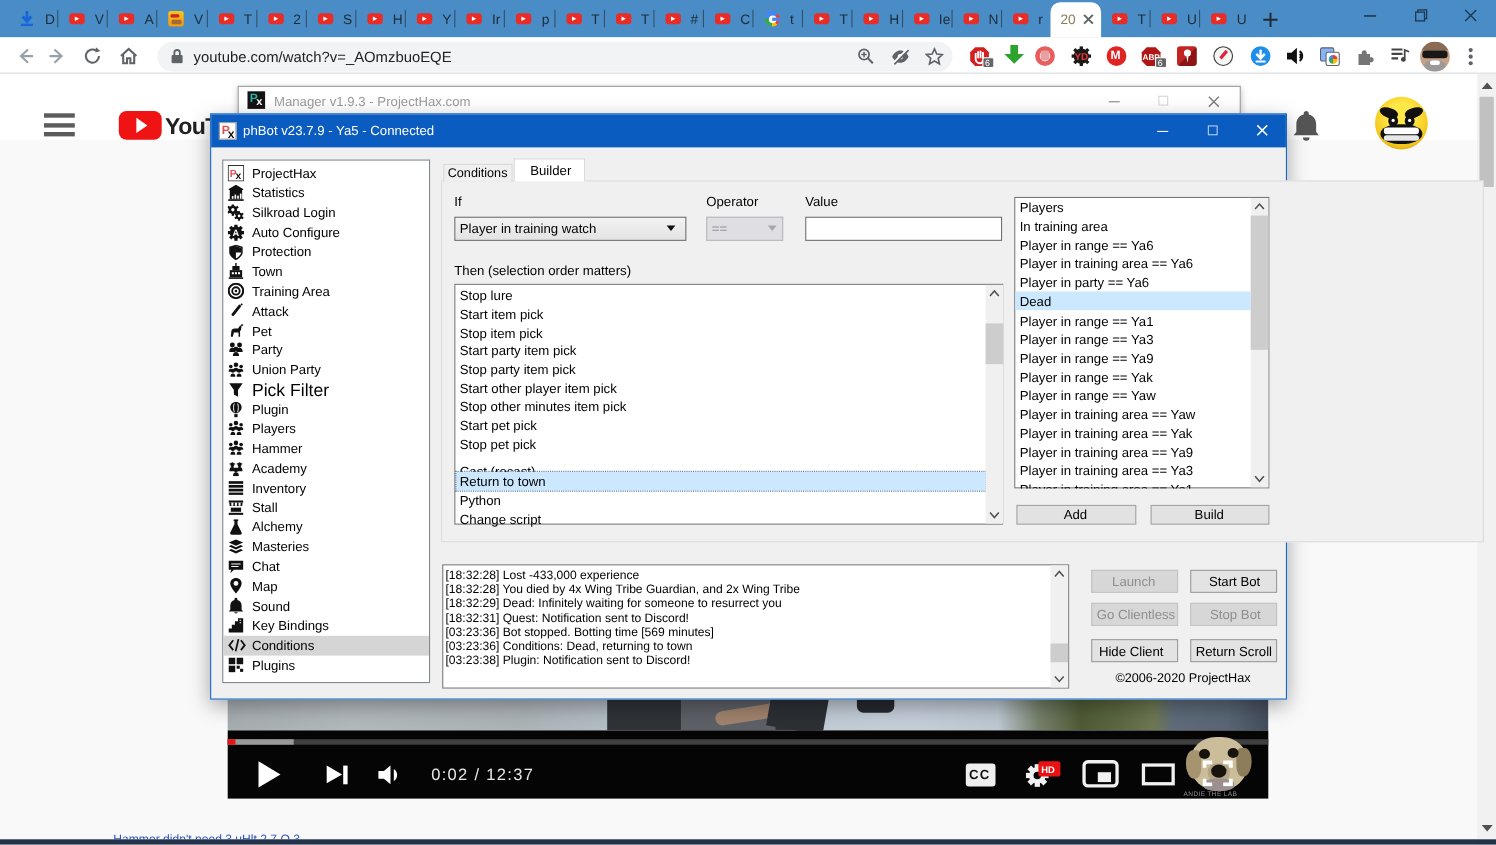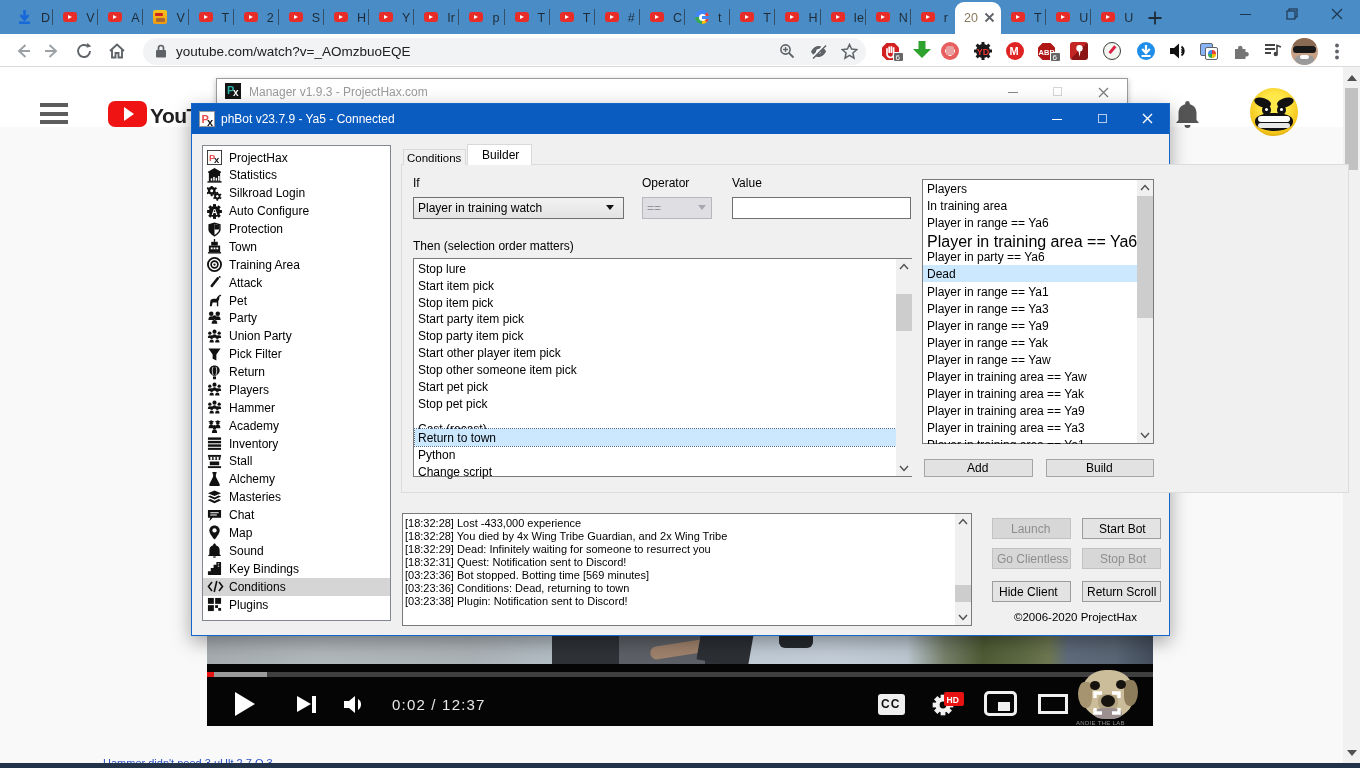--- a/index.html
+++ b/index.html
@@ -471,27 +471,27 @@
           <g transform="translate(11,11.5) scale(0.9)">
             <circle cx="0" cy="-3.2" r="2.2"></circle>
             <path d="M-2.6 3.2 C-2.6 0.6 -1.6 -0.4 0 -0.4 C1.6 -0.4 2.6 0.6 2.6 3.2 Z"></path>
           </g>
         </g>
       </svg></div>
     <div class="tx" style="left:37px;top:225.29999999999998px;font-size:12px;color:#000">Union Party</div>
     <div class="a" style="left:15px;top:242.67999999999998px;width:15px;height:15px"><svg width="15" height="15" viewBox="0 0 16 16">
         <path d="M1.5 1.5 L14.5 1.5 L10 8 L10 14.5 L6 12.5 L6 8 Z" fill="#111"></path>
       </svg></div>
-    <div class="tx" style="left:37px;top:243.17999999999998px;font-size:12px;color:#000">Pick Filter</div>
+    <div class="tx" style="left:37px;top:243.17999999999998px;font-size:16px;color:#000">Pick Filter</div>
     <div class="a" style="left:15px;top:260.56px;width:15px;height:15px"><svg width="15" height="15" viewBox="0 0 16 16">
         <path d="M8 0.5 C11.5 0.5 13.5 3 13.5 5.5 C13.5 9 10.5 10.5 9.3 11.5 L6.7 11.5 C5.5 10.5 2.5 9 2.5 5.5 C2.5 3 4.5 0.5 8 0.5 Z" fill="#111"></path>
         <path d="M6.5 2 C5.5 3 5.2 8 6.5 10.5 M9.5 2 C10.5 3 10.8 8 9.5 10.5" stroke="#fff" stroke-width="0.9" fill="none"></path>
         <rect x="6.4" y="12.2" width="3.2" height="3" fill="#111"></rect>
       </svg></div>
-    <div class="tx" style="left:37px;top:261.06px;font-size:12px;color:#000">Return</div>
+    <div class="tx" style="left:37px;top:261.06px;font-size:12px;color:#000">Plugin</div>
     <div class="a" style="left:15px;top:278.44px;width:15px;height:15px"><svg width="15" height="15" viewBox="0 0 16 16">
         <g fill="#111">
           <g transform="translate(3,7) scale(0.8)">
             <circle cx="0" cy="-3.2" r="2.2"></circle>
             <path d="M-2.6 3.2 C-2.6 0.6 -1.6 -0.4 0 -0.4 C1.6 -0.4 2.6 0.6 2.6 3.2 Z"></path>
           </g>
           <g transform="translate(13,7) scale(0.8)">
             <circle cx="0" cy="-3.2" r="2.2"></circle>
             <path d="M-2.6 3.2 C-2.6 0.6 -1.6 -0.4 0 -0.4 C1.6 -0.4 2.6 0.6 2.6 3.2 Z"></path>
           </g>
@@ -642,42 +642,42 @@
     <div class="tx" style="left:540px;top:72px;font-size:12px;color:#000">Value</div>
     <div class="a" style="left:540px;top:93px;width:179px;height:22px;background:#fff;border:1px solid #707070"></div>
     <div class="tx" style="left:221px;top:135px;font-size:12px;color:#000">Then (selection order matters)</div>
     <div class="a" style="left:221px;top:154px;width:499px;height:219px;background:#fff;border:1px solid #7a7a7a"></div>
     <div class="tx" style="left:226px;top:157.7px;font-size:12px;color:#000">Stop lure</div>
     <div class="tx" style="left:226px;top:174.63px;font-size:12px;color:#000">Start item pick</div>
     <div class="tx" style="left:226px;top:191.56px;font-size:12px;color:#000">Stop item pick</div>
     <div class="tx" style="left:226px;top:208.48999999999998px;font-size:12px;color:#000">Start party item pick</div>
     <div class="tx" style="left:226px;top:225.42px;font-size:12px;color:#000">Stop party item pick</div>
     <div class="tx" style="left:226px;top:242.35px;font-size:12px;color:#000">Start other player item pick</div>
-    <div class="tx" style="left:226px;top:259.28px;font-size:12px;color:#000">Stop other someone item pick</div>
+    <div class="tx" style="left:226px;top:259.28px;font-size:12px;color:#000">Stop other minutes item pick</div>
     <div class="tx" style="left:226px;top:276.21px;font-size:12px;color:#000">Start pet pick</div>
     <div class="tx" style="left:226px;top:293.14px;font-size:12px;color:#000">Stop pet pick</div>
     <div class="tx" style="left:226px;top:318px;font-size:12px;color:#000">Cast (recast)</div>
     <div class="a" style="left:222.5px;top:325.3px;width:481px;height:17px;background:#cce8ff;outline:1px dotted #4a6e9c"></div>
     <div class="tx" style="left:226px;top:327.0px;font-size:12px;color:#000">Return to town</div>
     <div class="tx" style="left:226px;top:343.93px;font-size:12px;color:#000">Python</div>
     <div class="tx" style="left:226px;top:360.85999999999996px;font-size:12px;color:#000">Change script</div>
     <div class="a" style="left:704px;top:155px;width:16px;height:217px;background:#f0f0f0"></div>
     <svg class="a" style="left:707px;top:159px" width="10" height="7" viewBox="0 0 10 7">
       <path d="M1 6 L5 1.5 L9 6" stroke="#505050" stroke-width="1.4" fill="none"></path>
     </svg>
     <div class="a" style="left:704px;top:190px;width:16px;height:37px;background:#cdcdcd"></div>
     <svg class="a" style="left:707px;top:361px" width="10" height="7" viewBox="0 0 10 7">
       <path d="M1 1 L5 5.5 L9 1" stroke="#505050" stroke-width="1.4" fill="none"></path>
     </svg>
     <div class="a" style="left:730px;top:75px;width:232px;height:265px;background:#fff;border:1px solid #7a7a7a"></div>
     <div class="a" style="left:730px;top:75px;width:232px;height:265px;overflow:hidden">
       <div class="tx" style="left:5px;top:3.2px;font-size:12px;color:#000">Players</div>
       <div class="tx" style="left:5px;top:20.25px;font-size:12px;color:#000">In training area</div>
       <div class="tx" style="left:5px;top:37.300000000000004px;font-size:12px;color:#000">Player in range == Ya6</div>
-      <div class="tx" style="left:5px;top:54.35000000000001px;font-size:16px;color:#000">Player in training area == Ya6</div>
+      <div class="tx" style="left:5px;top:54.35000000000001px;font-size:12px;color:#000">Player in training area == Ya6</div>
       <div class="tx" style="left:5px;top:71.4px;font-size:12px;color:#000">Player in party == Ya6</div>
       <div class="a" style="left:1px;top:86.25px;width:214px;height:17.1px;background:#cce8ff"></div>
       <div class="tx" style="left:5px;top:88.45px;font-size:12px;color:#000">Dead</div>
       <div class="tx" style="left:5px;top:105.50000000000001px;font-size:12px;color:#000">Player in range == Ya1</div>
       <div class="tx" style="left:5px;top:122.55000000000001px;font-size:12px;color:#000">Player in range == Ya3</div>
       <div class="tx" style="left:5px;top:139.6px;font-size:12px;color:#000">Player in range == Ya9</div>
       <div class="tx" style="left:5px;top:156.65px;font-size:12px;color:#000">Player in range == Yak</div>
       <div class="tx" style="left:5px;top:173.7px;font-size:12px;color:#000">Player in range == Yaw</div>
       <div class="tx" style="left:5px;top:190.75px;font-size:12px;color:#000">Player in training area == Yaw</div>
       <div class="tx" style="left:5px;top:207.8px;font-size:12px;color:#000">Player in training area == Yak</div>

